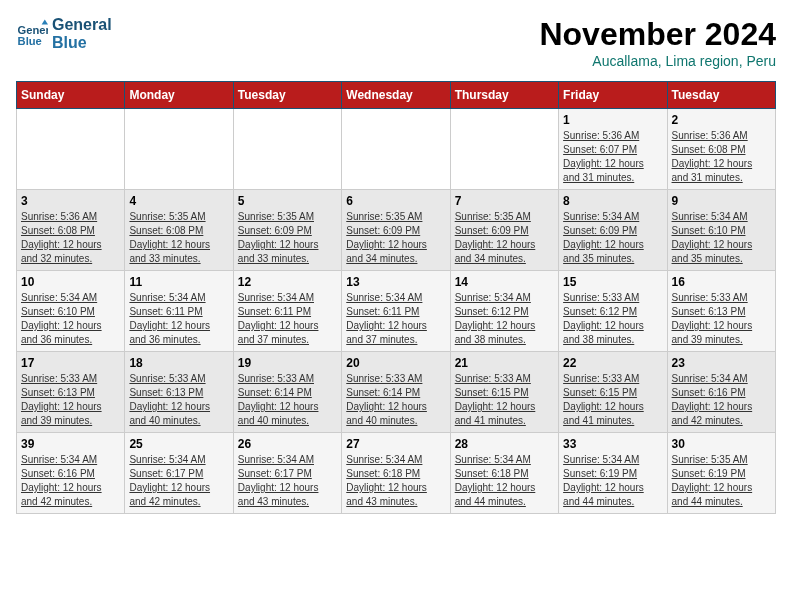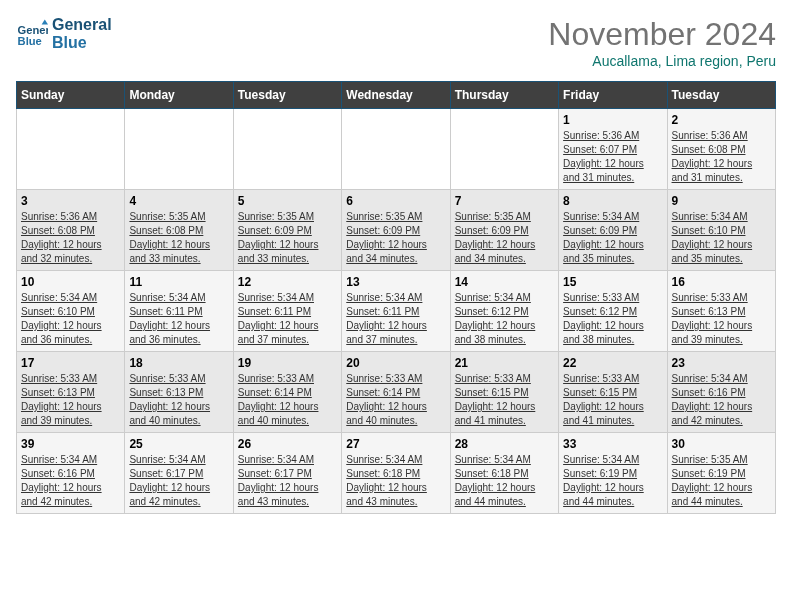--- a/index.html
+++ b/index.html
@@ -23,34 +23,34 @@
     }
     .logo-icon {
       width: 32px;
       height: 32px;
     }
     .title-area {
       text-align: right;
     }
     .month-title {
       font-size: 32px;
-      font-weight: normal;
-      color: #737373;
+      font-weight: bold;
+      color: #000000;
     }
     .location-subtitle {
       font-size: 14px;
       color: #0f766e;
     }
     .calendar-table {
       width: 100%;
       border-collapse: collapse;
       font-size: 11px;
     }
     .calendar-table thead tr th {
-      background-color: #404040;
+      background-color: #b91c1c;
       color: #fff;
       padding: 6px 4px;
       text-align: left;
       font-size: 12px;
       font-weight: bold;
       border: 1px solid #1a5276;
     }
     .calendar-table tbody tr td {
       border: 1px solid #ccc;
       vertical-align: top;

